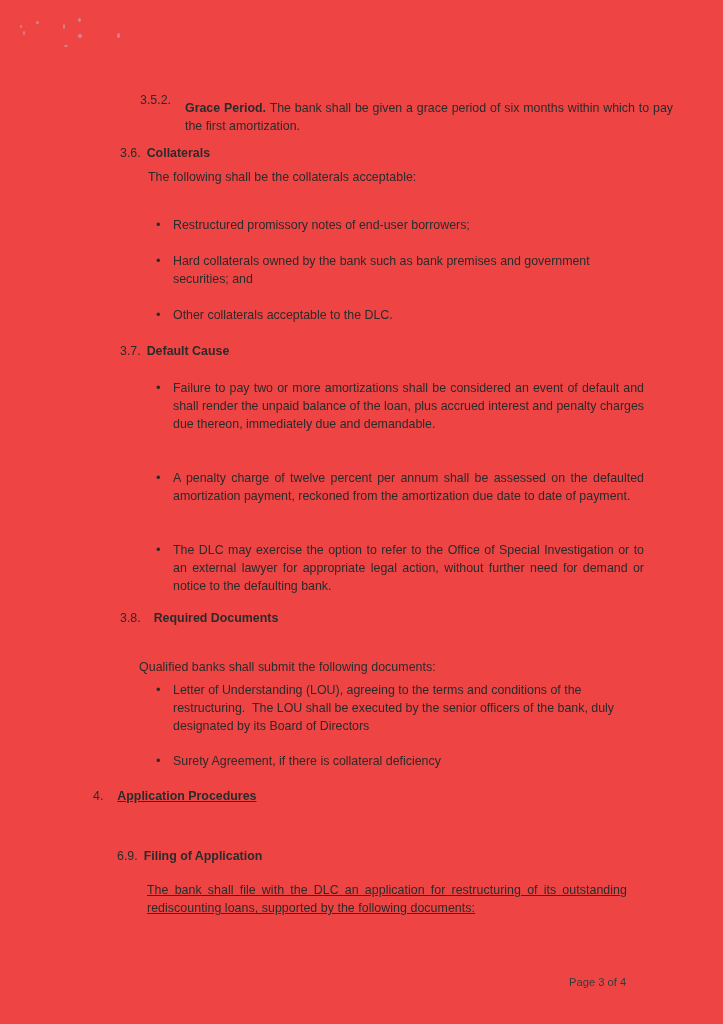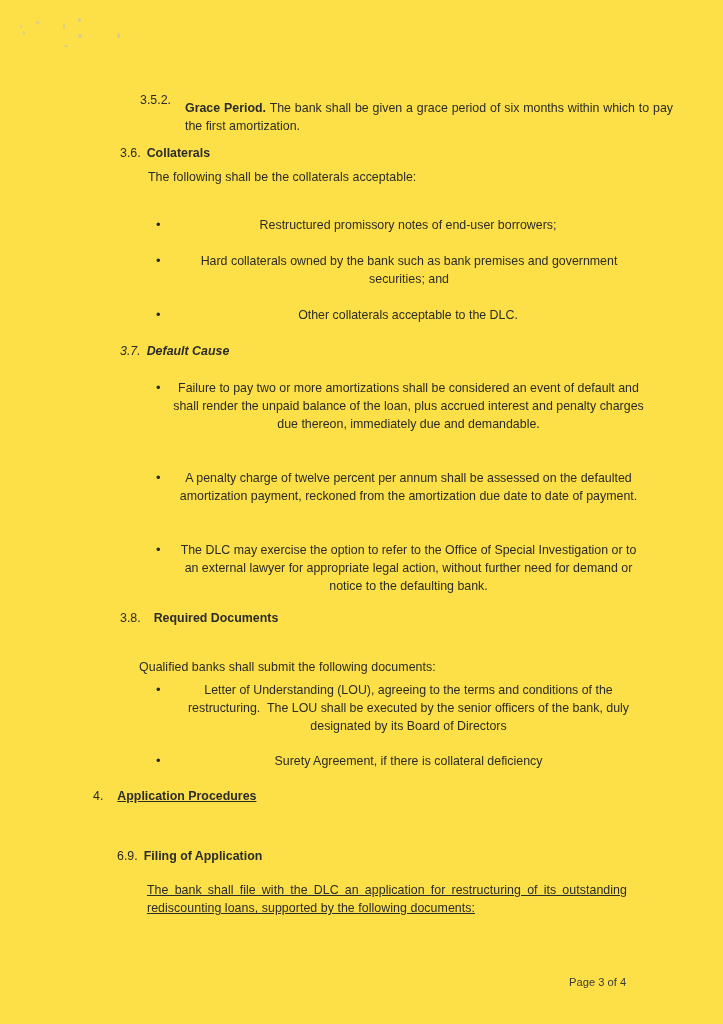--- a/index.html
+++ b/index.html
@@ -10,21 +10,21 @@
   }
   body {
     font-family: "Liberation Sans", sans-serif;
     -webkit-font-smoothing: antialiased;
   }
 
   .page {
     position: relative;
     width: 723px;
     height: 1024px;
-    background: #fde047;
+    background: #ef4444;
     overflow: hidden;
     color: #2b2b2b;
     box-sizing: border-box;
   }
 
   
   .scan-speckles {
     position: absolute;
     top: 0; left: 0;
     width: 220px;
@@ -100,21 +100,21 @@
   }
   .bullet .dot {
     position: absolute;
     left: 0;
     top: 0;
     width: 10px;
     text-align: left;
     font-size: 13px;
     line-height: 18.2px;
   }
-  .bullet .txt { display: block; text-align: center; }
+  .bullet .txt { display: block; }
 
   .footer {
     position: absolute;
     font-size: 11.2px;
     line-height: 16px;
     color: #3a3a3a;
   }
 </style>
 </head>
 <body>
@@ -154,21 +154,21 @@
     <div class="bullet" style="left:156px; top:252px; width:472px; padding-left:17px;">
       <span class="dot">•</span>
       <span class="txt">Hard collaterals owned by the bank such as bank premises and government securities; and</span>
     </div>
 
     <div class="bullet" style="left:156px; top:306px; width:470px; padding-left:17px;">
       <span class="dot">•</span>
       <span class="txt">Other collaterals acceptable to the DLC.</span>
     </div>
 
-    <div class="heading-row" style="left:120px; top:342px;font-style:italic;">
+    <div class="heading-row" style="left:120px; top:342px;">
       <span class="num">3.7.</span>
       <span class="lbl" style="margin-left:6px;">Default Cause</span>
     </div>
 
     <div class="bullet" style="left:156px; top:379px; width:471px; padding-left:17px;">
       <span class="dot">•</span>
       <span class="txt justified">Failure to pay two or more amortizations shall be considered an event of default and shall render the unpaid balance of the loan, plus accrued interest and penalty charges due thereon, immediately due and demandable.</span>
     </div>
 
     <div class="bullet" style="left:156px; top:469px; width:471px; padding-left:17px;">

